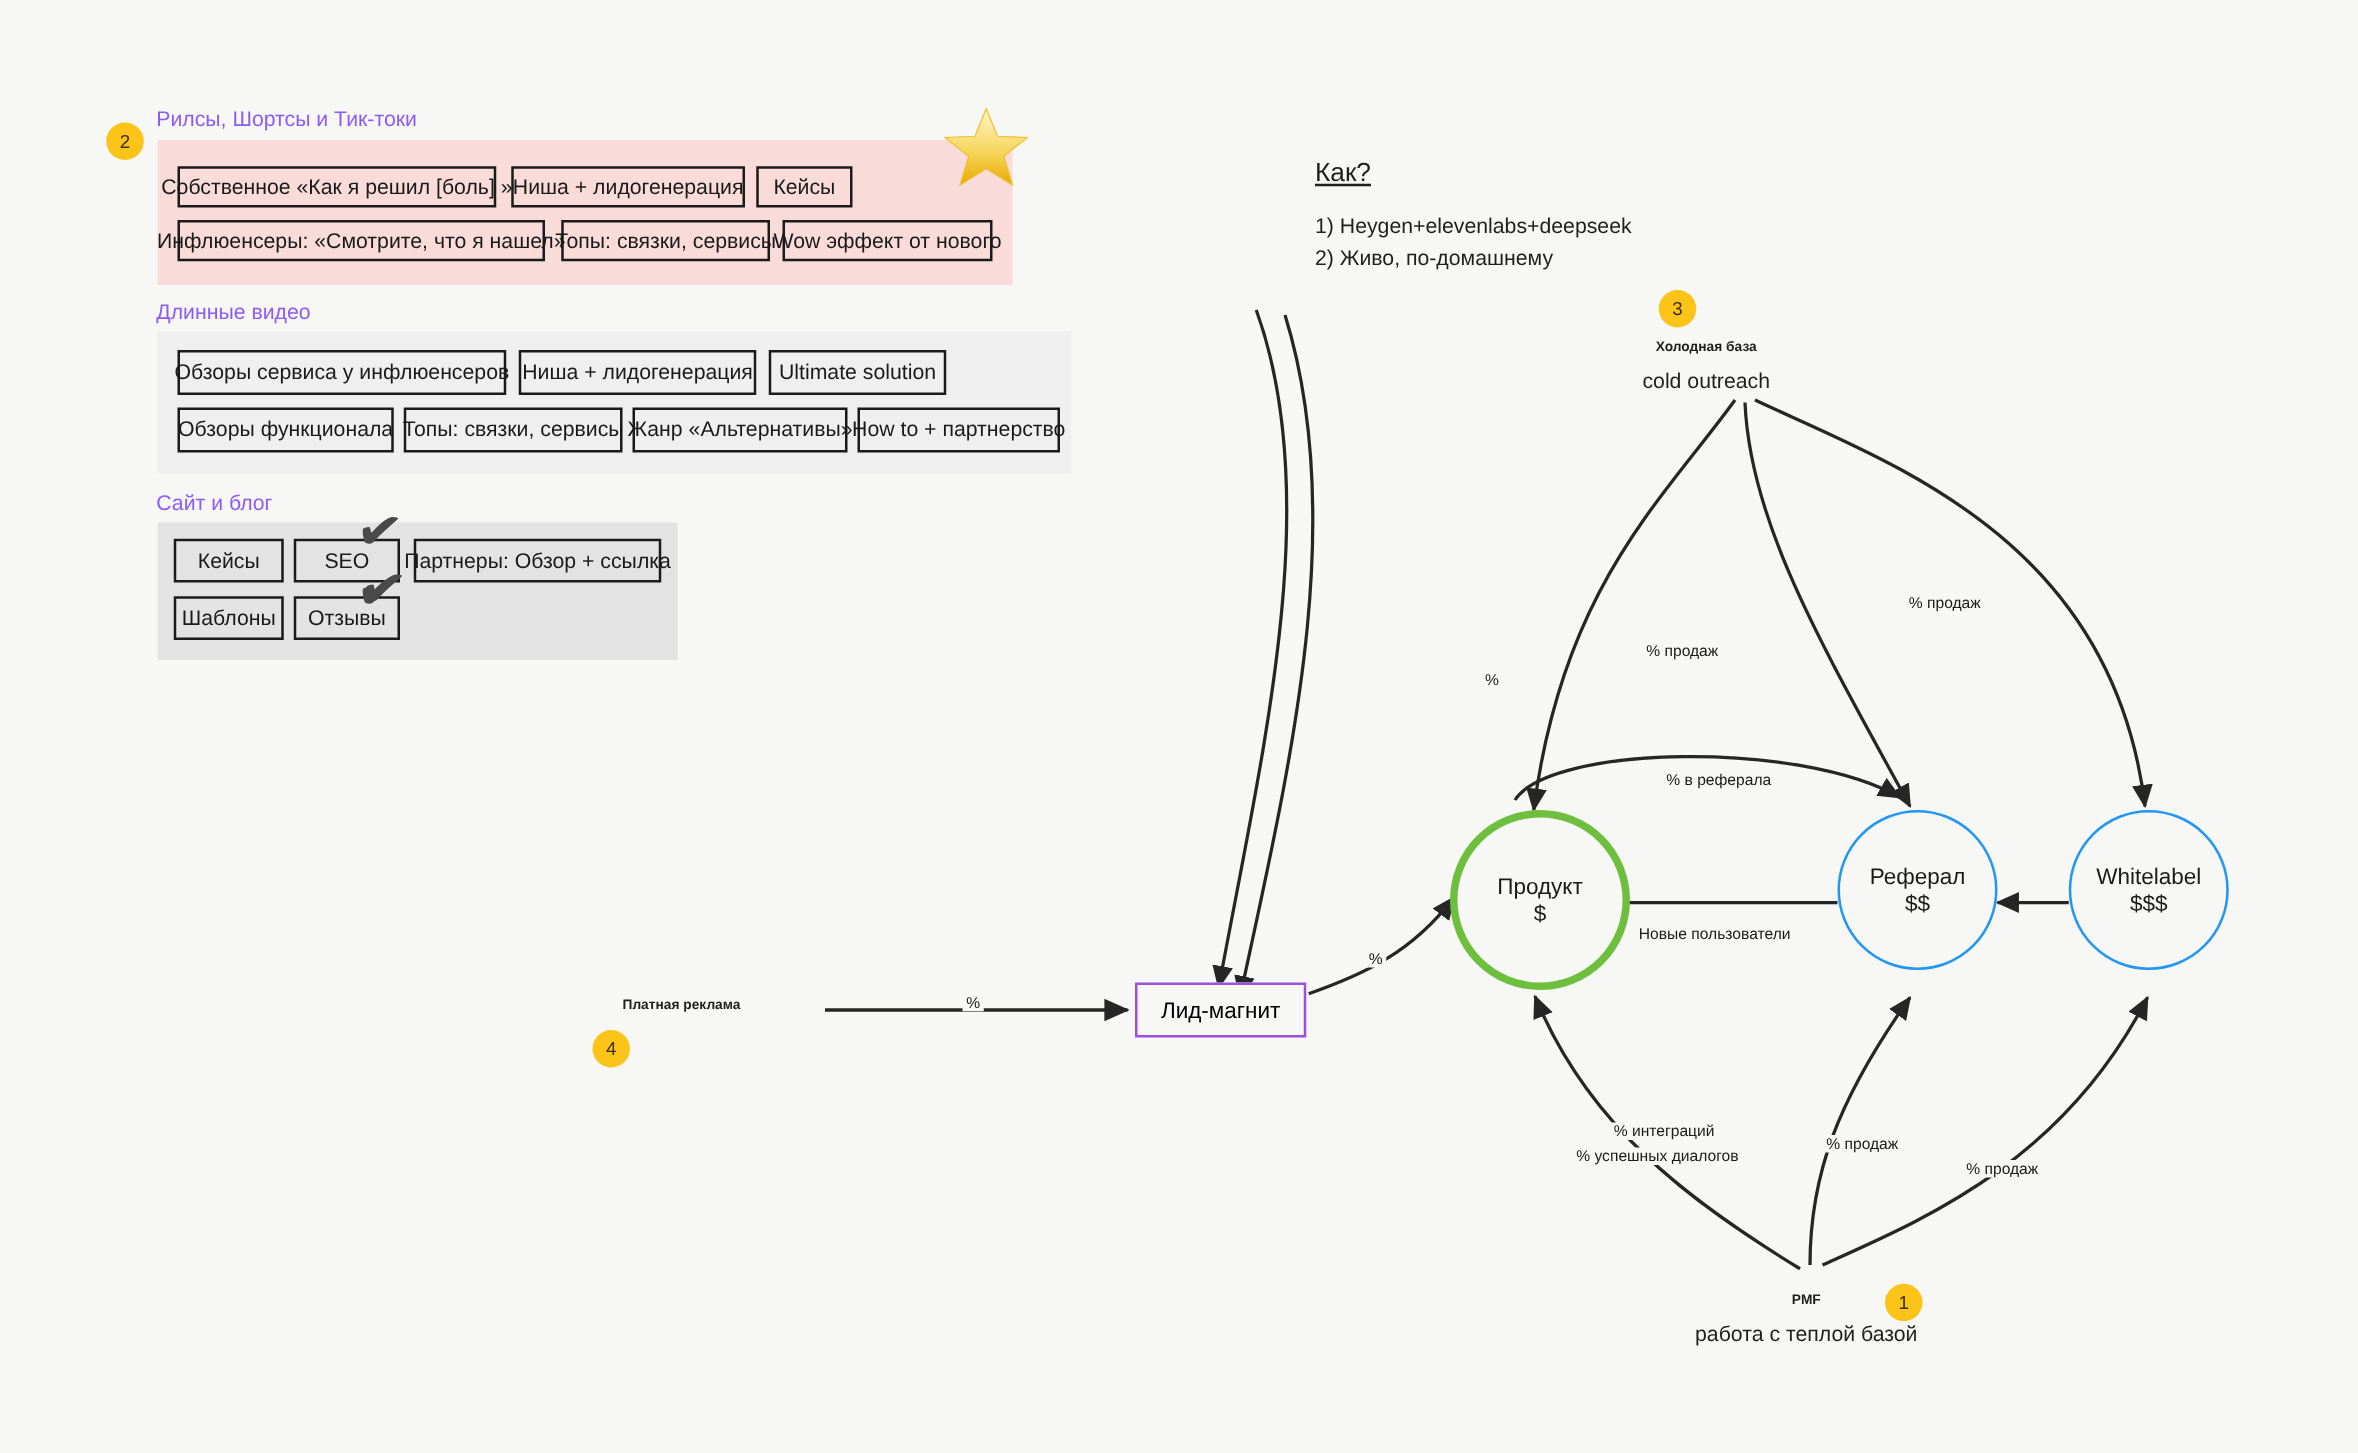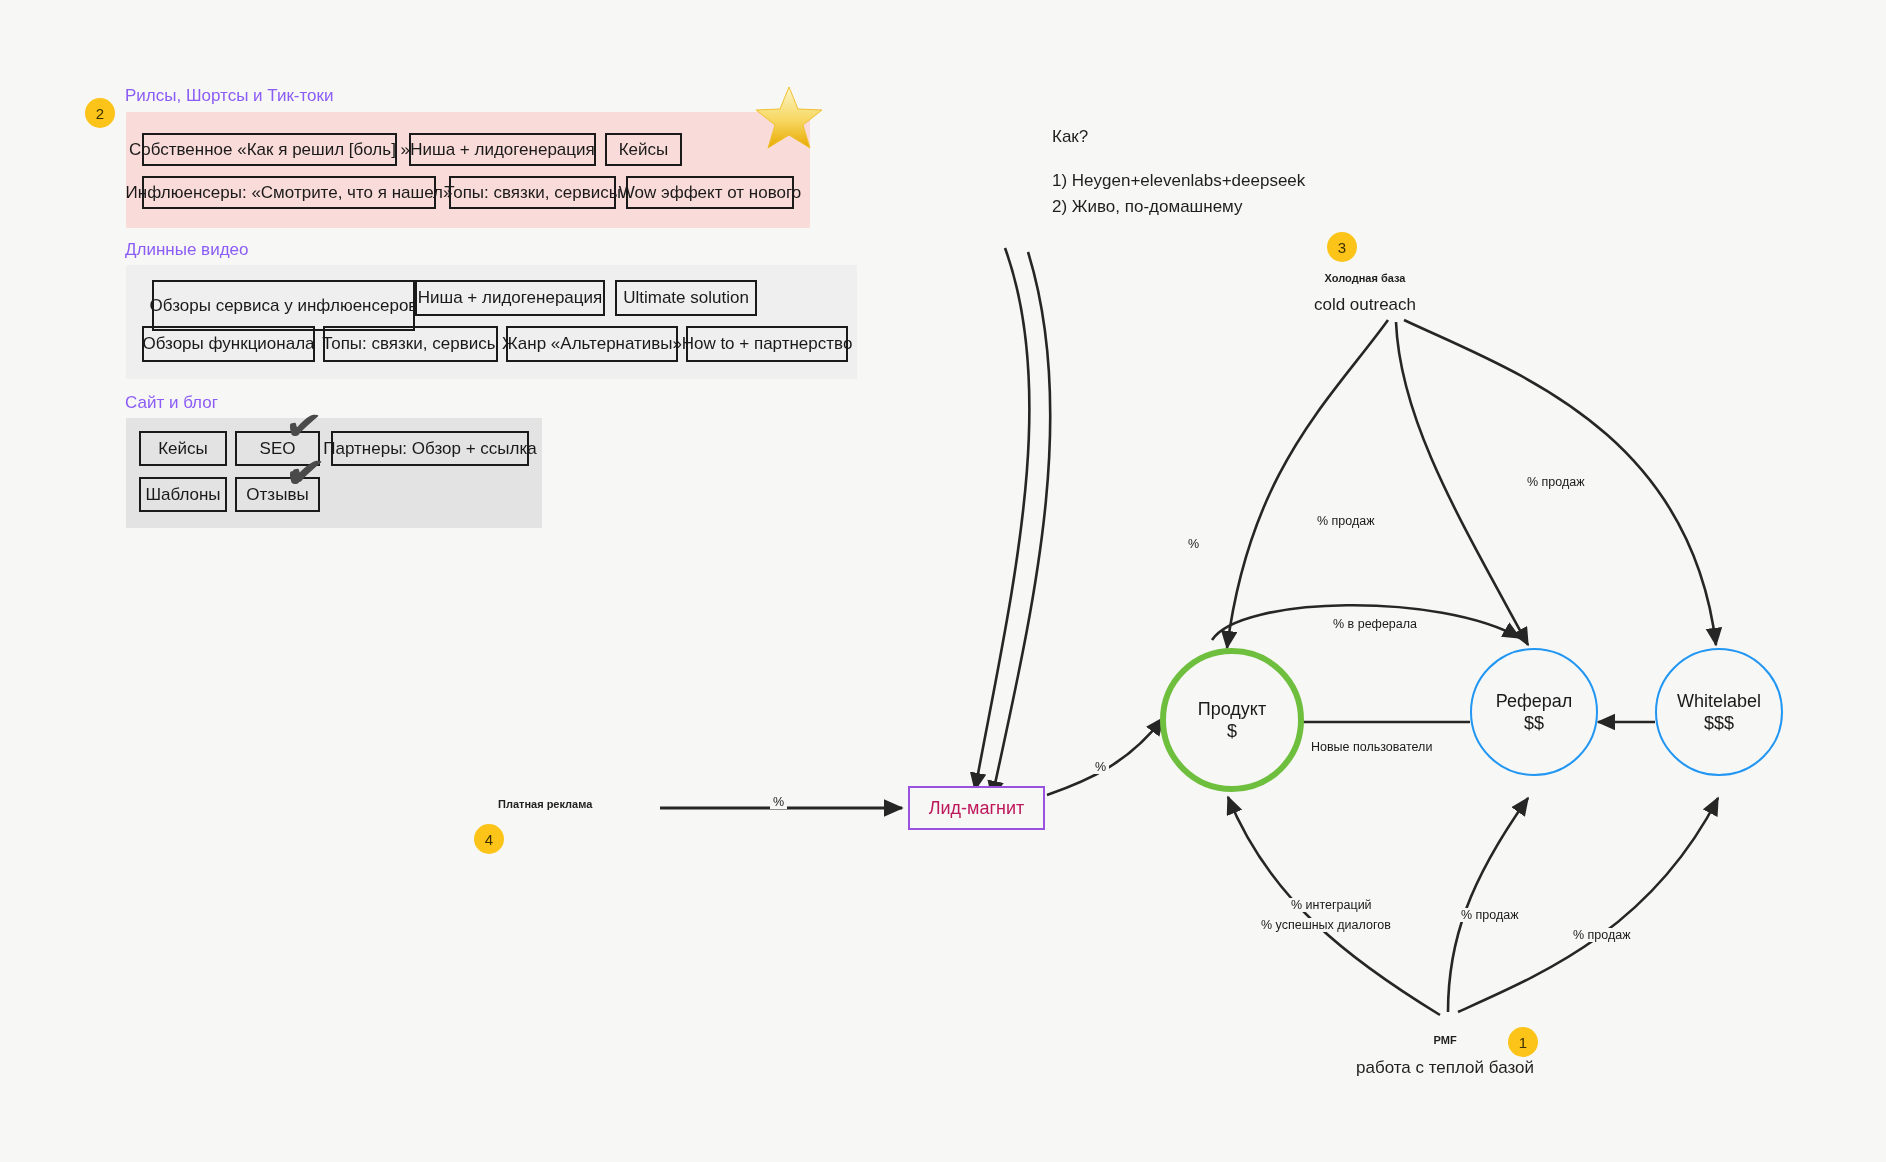--- a/index.html
+++ b/index.html
@@ -47,42 +47,42 @@
     font-size:44px;
     line-height:1;
     color:#4a4a4a;
     font-family:"DejaVu Sans",sans-serif;
     font-weight:bold;
     transform:rotate(8deg);
     pointer-events:none;
   }
 
   
-  .how-title{font-size:17px;}
+  .how-title{font-size:21px;text-decoration:underline;}
   .how-line{font-size:17px;line-height:26px;}
 
   .node-label-bold{font-size:11px;font-weight:bold;text-align:center;}
   .node-label-sub{font-size:17px;text-align:center;}
 
   .circle{
     position:absolute;border-radius:50%;
     display:flex;flex-direction:column;align-items:center;justify-content:center;
     box-sizing:border-box;background:#f7f7f5;
   }
   .circle .t1{font-size:18px;color:#1a1a1a;line-height:22px;}
   .circle .t2{font-size:18px;color:#1a1a1a;line-height:22px;}
   .circle.green{border:6px solid #6fbf3f;}
   .circle.blue{border:2.5px solid #2196f3;}
 
   .leadbox{
     position:absolute;
     border:2.5px solid #9b51e0;
     background:#f7f7f5;
     display:flex;align-items:center;justify-content:center;
-    font-size:18px;color:#be185d;
+    font-size:18px;color:#000000;
     box-sizing:border-box;
   }
 
   .edge-label{
     position:absolute;font-size:13px;color:#1a1a1a;white-space:nowrap;
     background:#f7f7f5;padding:0 3px;
   }
   .edge-label.sm{font-size:12.5px;}
 
   svg.wires{position:absolute;left:0;top:0;width:1886px;height:1162px;overflow:visible;}
@@ -114,21 +114,21 @@
         <stop offset="100%" stop-color="#e8a900"></stop>
       </linearGradient>
     </defs>
     <polygon points="34,3 43,25 67,26 48,41 55,64 34,51 13,64 20,41 1,26 25,25" fill="url(#stargrad)" stroke="#f0c030" stroke-width="1"></polygon>
   </svg>
 </div>
 
 <div class="abs group-title" style="left:125px;top:240px;">Длинные видео</div>
 <div class="abs band gray" style="left:126px;top:265px;width:731px;height:114px;"></div>
 
-<div class="chip" style="left:152px;top:280px;width:263px;height:51px;">Обзоры сервиса у инфлюенсеров</div>
+<div class="chip" style="left:142px;top:280px;width:263px;height:36px;">Обзоры сервиса у инфлюенсеров</div>
 <div class="chip" style="left:415px;top:280px;width:190px;height:36px;">Ниша + лидогенерация</div>
 <div class="chip" style="left:615px;top:280px;width:142px;height:36px;">Ultimate solution</div>
 
 <div class="chip" style="left:142px;top:326px;width:173px;height:36px;">Обзоры функционала</div>
 <div class="chip" style="left:323px;top:326px;width:175px;height:36px;">Топы: связки, сервисы</div>
 <div class="chip" style="left:506px;top:326px;width:172px;height:36px;">Жанр «Альтернативы»</div>
 <div class="chip" style="left:686px;top:326px;width:162px;height:36px;">How to + партнерство</div>
 
 <div class="abs group-title" style="left:125px;top:393px;">Сайт и блог</div>
 <div class="abs band gray2" style="left:126px;top:418px;width:416px;height:110px;"></div>

